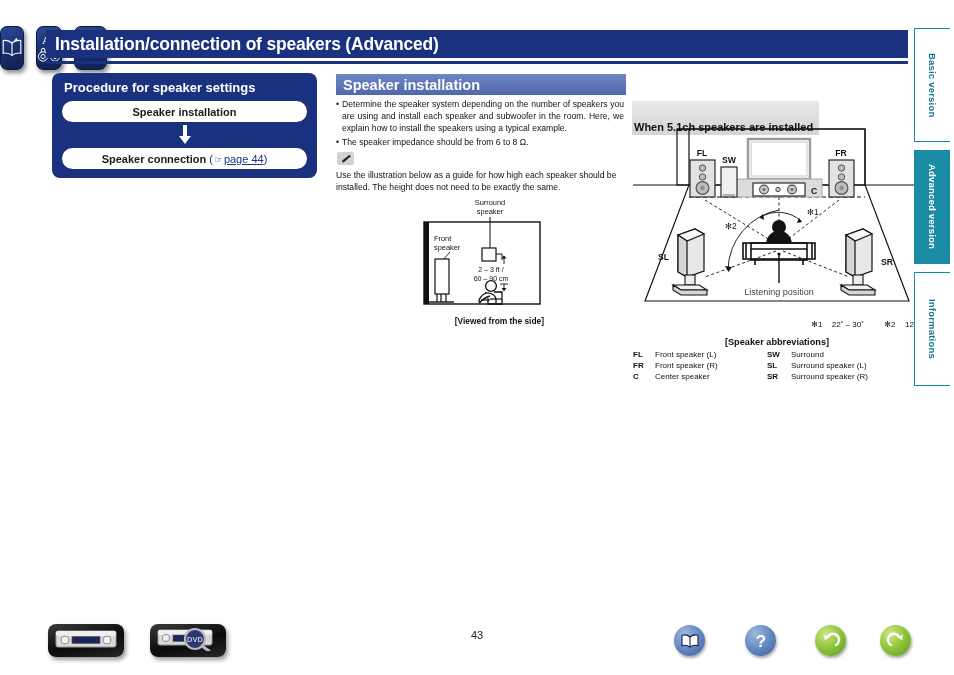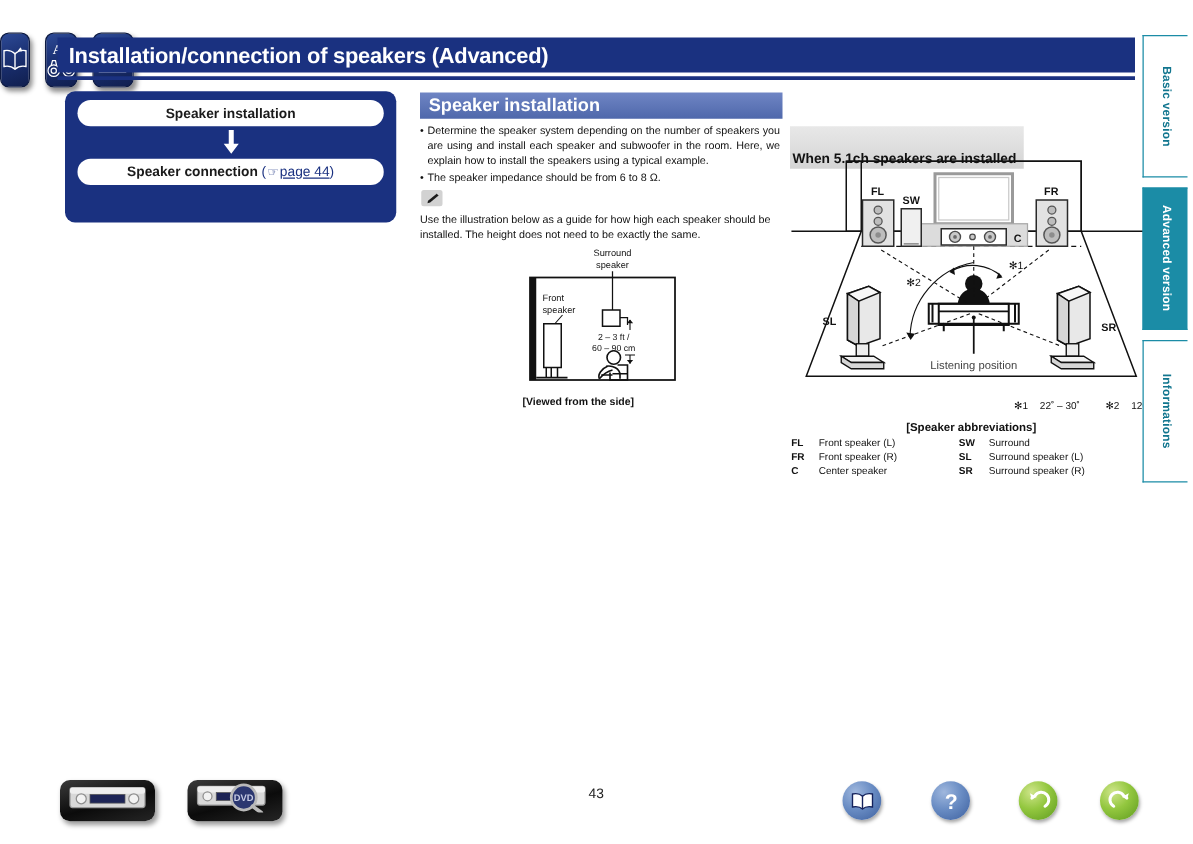--- a/index.html
+++ b/index.html
@@ -131,21 +131,21 @@
     font-size: 8.6px; color: #111; line-height: 1.45;
   }
 
   
   .sideview {
     position: absolute; left: 418px; top: 196px;
     width: 126px; height: 128px;
   }
   .sv-caption {
     position: absolute; left: 418px; top: 316px;
-    width: 126px; text-align: left;
+    width: 126px; text-align: right;
     font-size: 8.4px; font-weight: bold; color: #111;
   }
 
   
   .h51 {
     position: absolute; left: 632px; top: 101px;
     background: linear-gradient(180deg,#e8e8e8 0%, #d4d4d4 100%);
     padding: 20px 6px 2px 2px;
     font-size: 11px; font-weight: bold; color: #111;
   }
@@ -272,20 +272,21 @@
       </div>
     </div>
   </div>
 
   <div class="title-bar">
     <span>Installation/connection of speakers (Advanced)</span>
   </div>
   <div class="title-rule"></div>
 
   <div class="proc-box">
+    <div class="proc-title">Procedure for speaker settings</div>
     <div class="proc-pill">
       <span>Speaker installation</span>
     </div>
     <div class="proc-arrow">
       <svg width="14" height="20" viewBox="0 0 14 20">
         <path d="M5 0 L9 0 L9 11 L13 11 L7 19 L1 11 L5 11 Z" fill="#ffffff"></path>
       </svg>
     </div>
     <div class="proc-pill">
       <span>Speaker connection</span>

